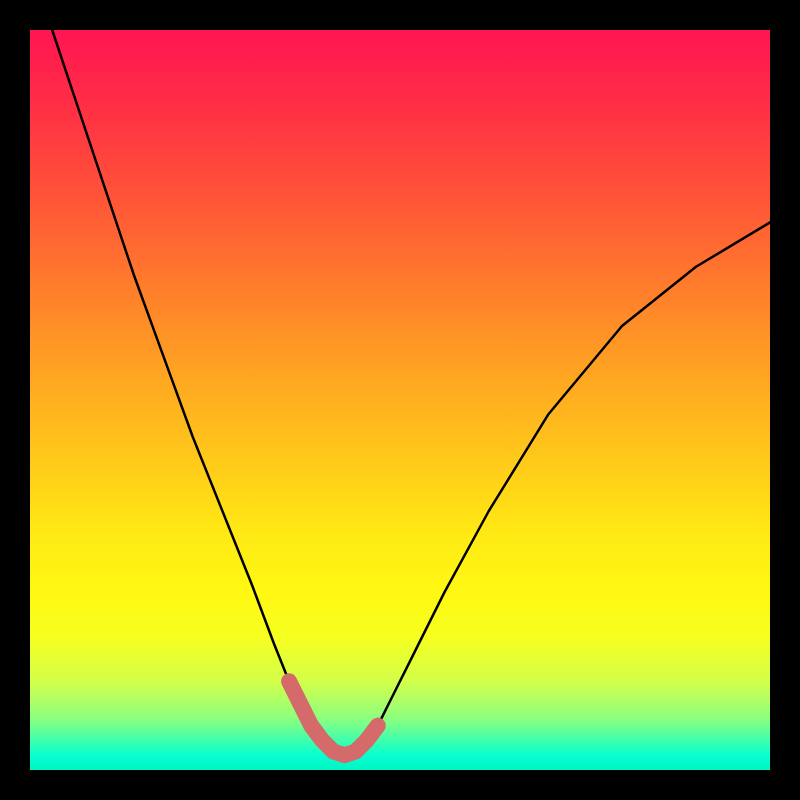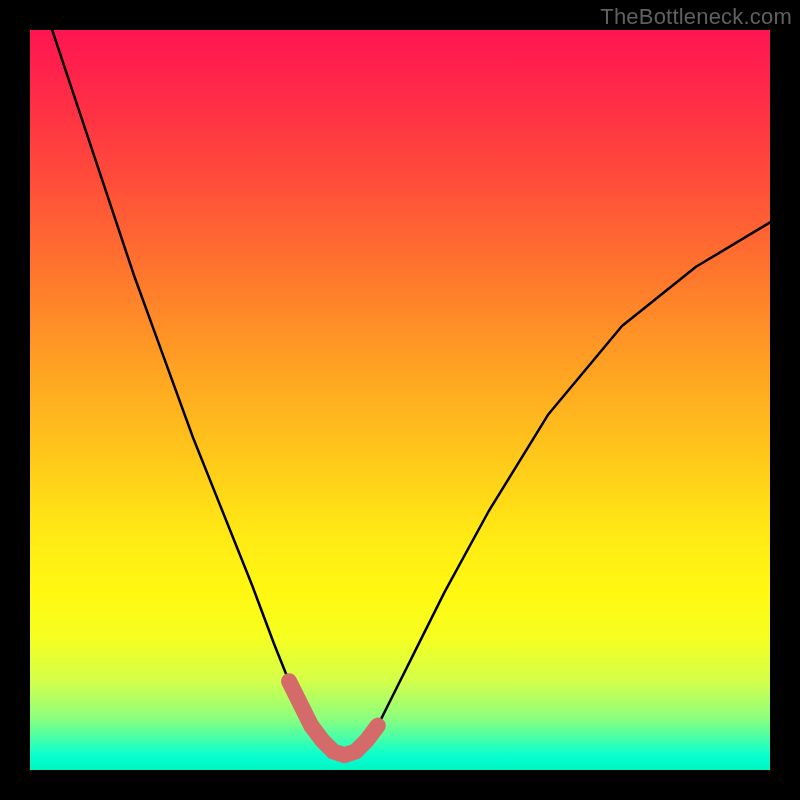--- a/index.html
+++ b/index.html
@@ -57,20 +57,19 @@
     top: 0;
     width: 740px;
     height: 740px;
     overflow: visible;
   }
 </style>
 </head>
 <body>
 
 <div class="frame">
-  <div class="watermark">TheBottleneck.com</div>
   <div class="plot">
     <svg class="curve" viewBox="0 0 740 740">
       <polyline id="main-line" fill="none" stroke="#000" stroke-width="2.5" stroke-linejoin="round" stroke-linecap="round" points="22.2,0 44.4,66.60000000000002 74,155.39999999999998 103.60000000000001,244.2 133.2,325.59999999999997 162.8,407 192.4,481 222,555 244.20000000000002,614.2 259,651.2 270.09999999999997,673.4 281.2,695.6 292.3,710.4 303.4,721.5 314.5,725.2 325.6,721.5 336.7,710.4 347.79999999999995,695.6 362.59999999999997,666 384.8,621.6 414.40000000000003,562.4 458.8,481 518,384.8 592,296 666,236.79999999999995 740,192.39999999999998"></polyline>
       <polyline id="highlight-line" fill="none" stroke="#d46a6a" stroke-width="16" stroke-linejoin="round" stroke-linecap="round" points="259,651.2 270.09999999999997,673.4 281.2,695.6 292.3,710.4 303.4,721.5 314.5,725.2 325.6,721.5 336.7,710.4 347.79999999999995,695.6"></polyline>
     </svg>
   </div>
 </div>
 
 </body></html>

